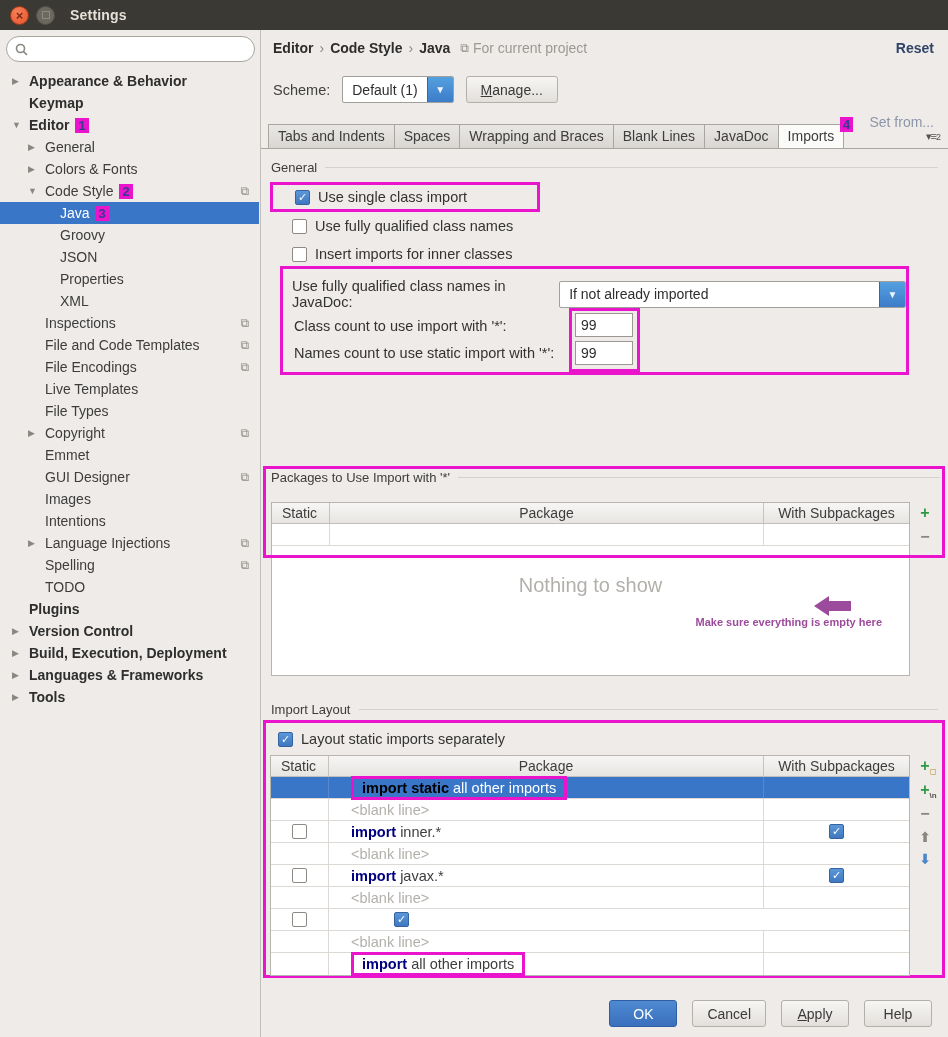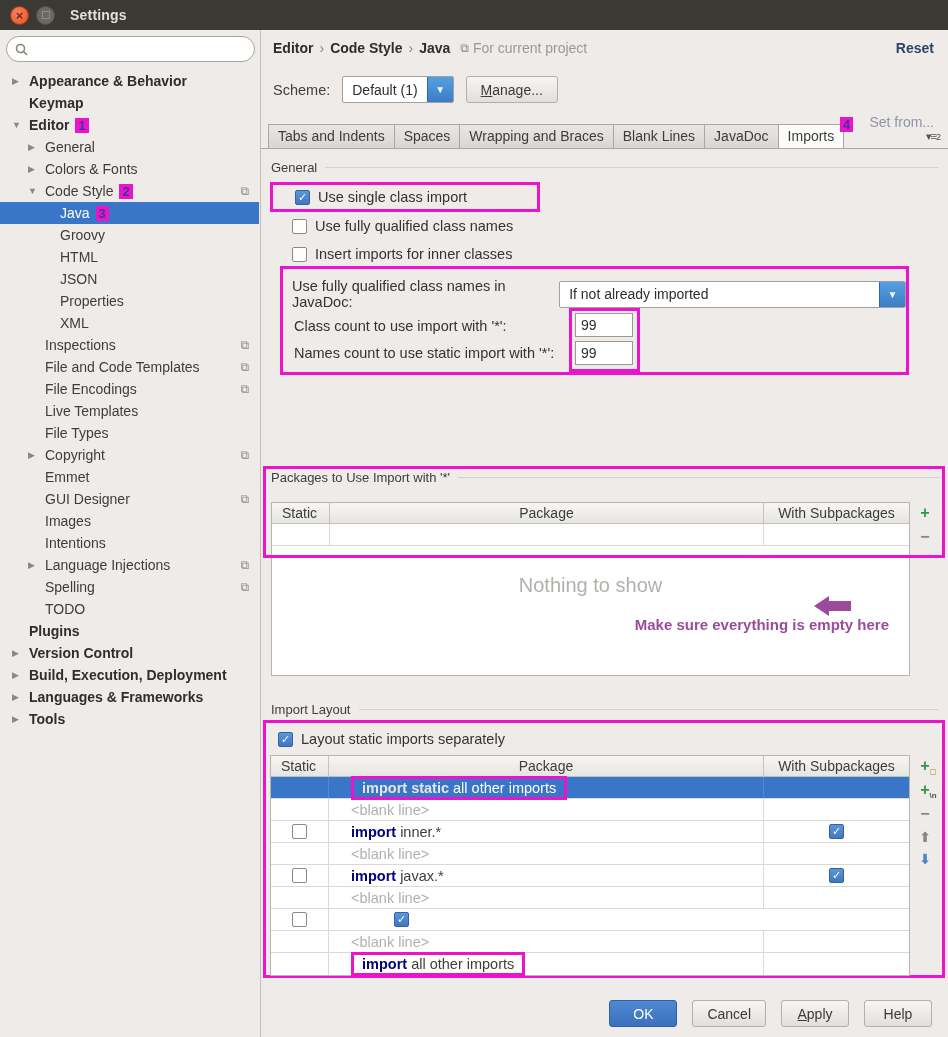--- a/index.html
+++ b/index.html
@@ -96,37 +96,37 @@
   .tool-ic .mini.nl{color:#55534e;font-size:8px;}
 
   .g-pkg{position:absolute;left:10px;right:8px;top:440px;}
   .pkg-tbl{margin-top:17px;}
   .pkg-body{height:151px;position:relative;font-size:20px;}
   .pkg-empty-row{height:22px;border-bottom:1px solid var(--row-line);display:flex;}
   .pkg-empty-row .cell{border-right:1px solid var(--row-line);}
   .nothing{position:absolute;top:50px;left:0;right:0;text-align:center;color:#b3b0ab;}
   .pkg-ann-overlay{position:absolute;left:2px;right:3px;top:436px;height:92px;border:3px solid var(--magenta);pointer-events:none;}
   .note-arrow{position:absolute;left:553px;top:566px;}
-  .note-text{position:absolute;top:586px;right:59px;font-size:15px;font-weight:bold;color:var(--purple);}
+  .note-text{position:absolute;top:586px;right:66px;font-size:11px;font-weight:bold;color:var(--purple);}
 
   .g-il-head{position:absolute;left:10px;right:10px;top:672px;}
   .il-box{position:absolute;left:2px;right:3px;top:690px;height:258px;border:3px solid var(--magenta);}
   .il-cb-row{position:absolute;left:12px;top:8px;display:flex;align-items:center;gap:8px;font-size:14.5px;color:#333;}
   .il-tblwrap{position:absolute;left:4px;right:2px;top:32px;}
   .il-body{font-size:14.5px;}
   .il-row{display:flex;height:22px;border-bottom:1px solid var(--row-line);align-items:center;background:#fff;}
   .il-row:last-child{border-bottom:none;}
   .il-row.selected{background:var(--sel-blue);color:#fff;}
   .il-c1{width:58px;display:flex;justify-content:center;align-self:stretch;align-items:center;border-right:1px solid var(--row-line);flex:none;}
   .il-row.selected .il-c1{border-right-color:#5588d0;}
   .il-c2{flex:1;padding-left:22px;display:flex;align-items:center;align-self:stretch;border-right:1px solid var(--row-line);}
   .il-row.selected .il-c2{border-right-color:#5588d0;}
   .il-c3{width:145px;display:flex;justify-content:center;align-self:stretch;align-items:center;flex:none;}
   .kw{color:#000080;font-weight:bold;white-space:pre;}
-  .il-row.selected .kw{color:#e5e5e5;}
+  .il-row.selected .kw{color:#000000;}
   .blank-txt{color:#b3b0ab;}
   .pkg-ann-inline{border:3px solid var(--magenta);padding:1px 8px;display:inline-flex;gap:0;align-items:center;}
 
   .footer{position:absolute;bottom:10px;right:16px;display:flex;gap:15px;}
   .footer .gtk-btn{min-width:68px;}
   .ok-btn{background:linear-gradient(#4e8ad2,#3a6fbd);border-color:#2f5ea6;color:#fff;min-width:72px;}
 </style>
 </head>
 <body>
 
@@ -174,23 +174,20 @@
           <span>Code Style</span>
           <span class="num-badge">2</span>
           <span class="proj-icon">⧉</span>
         </div>
         <div class="tree-item lvl2 selected">
           <span>Java</span>
           <span class="num-badge">3</span>
         </div>
         <div class="tree-item lvl2">
           <span>Groovy</span>
-        </div>
-        <div class="tree-item lvl2">
-          <span>HTML</span>
         </div>
         <div class="tree-item lvl2">
           <span>JSON</span>
         </div>
         <div class="tree-item lvl2">
           <span>Properties</span>
         </div>
         <div class="tree-item lvl2">
           <span>XML</span>
         </div>

